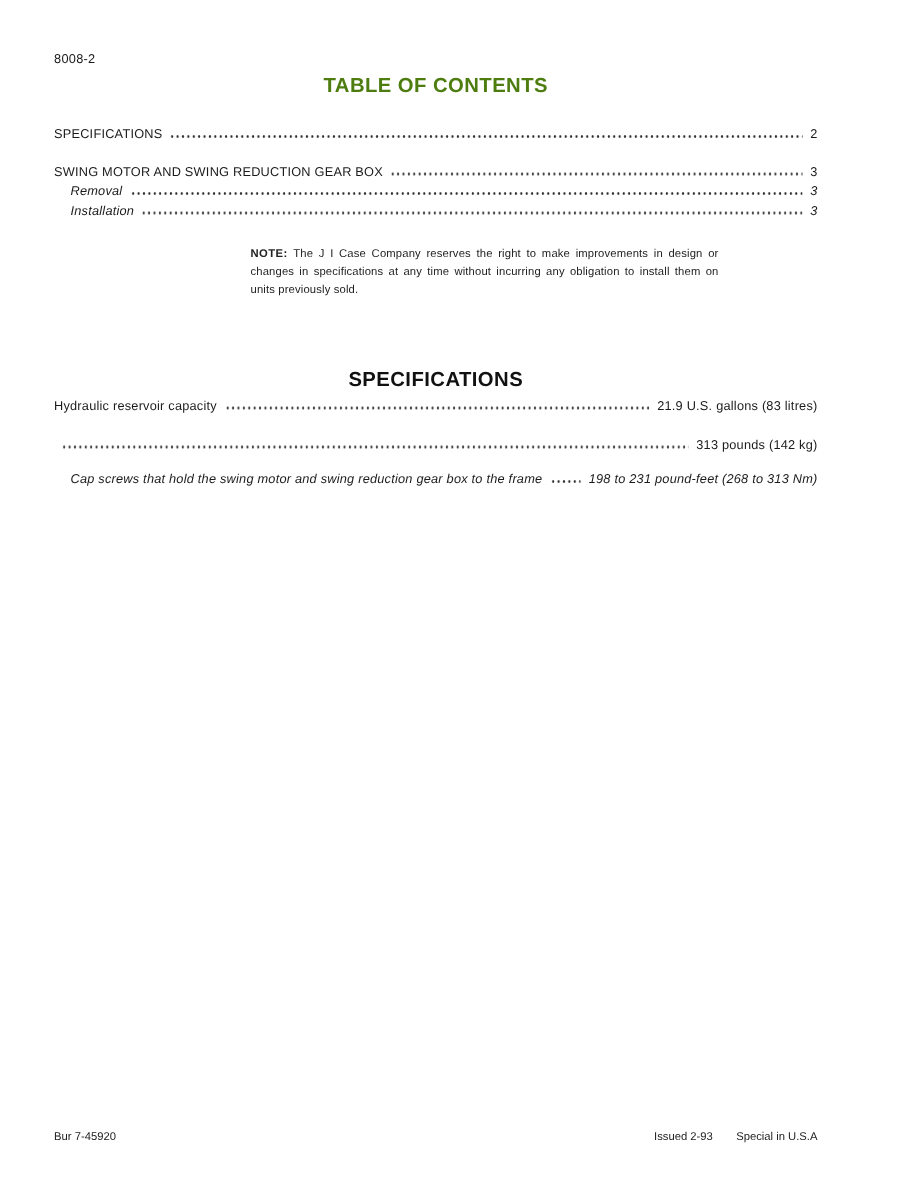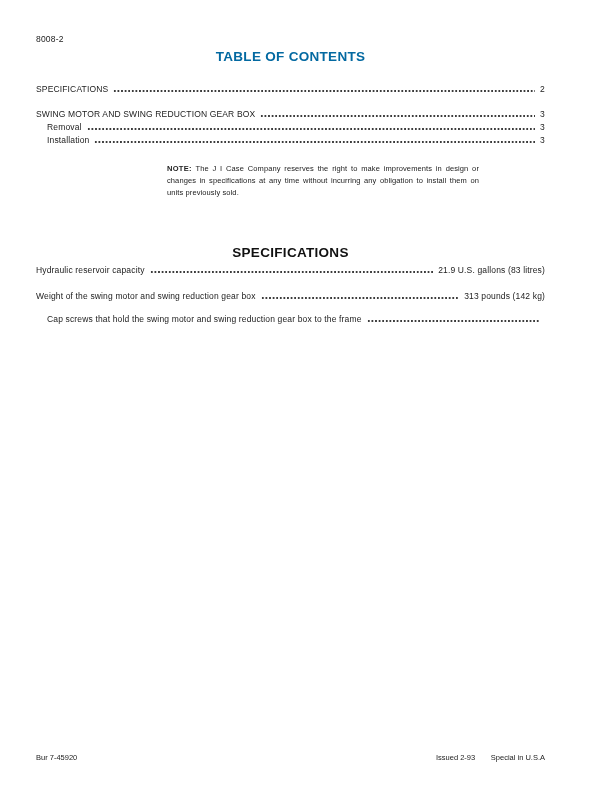--- a/index.html
+++ b/index.html
@@ -22,21 +22,21 @@
   .toc-title {
     position: absolute;
     top: 49px;
     left: 36px;
     width: 509px;
     margin: 0;
     text-align: center;
     font-size: 13.5px;
     font-weight: bold;
     letter-spacing: 0.3px;
-    color: #0369a1;
+    color: #4d7c0f;
   }
   .toc-list {
     position: absolute;
     top: 83px;
     left: 36px;
     width: 509px;
   }
   .row {
     display: flex;
     align-items: baseline;
@@ -48,21 +48,21 @@
   .row .dots {
     flex: 1;
     height: 2px;
     margin: 0 5px;
     background-image: radial-gradient(circle, #2c2c2c 0.65px, rgba(0,0,0,0) 0.95px);
     background-size: 3.6px 2px;
     background-repeat: repeat-x;
     background-position: 0 100%;
   }
   .row .pagenum, .row .value { white-space: nowrap; }
-  .row.indent { padding-left: 11px; }
+  .row.indent { padding-left: 11px; font-style: italic; }
   .row.gap-before { margin-top: 12px; text-align: center; }
   .note {
     position: absolute;
     top: 151px;
     left: 155px;
     width: 312px;
     margin: 12px;
     font-size: 7.5px;
     line-height: 12px;
     text-align: justify;
@@ -159,31 +159,31 @@
 
   <div class="spec-list">
 
       <div class="row">
         <span class="label">Hydraulic reservoir capacity</span>
         <span class="dots"></span>
         <span class="value">21.9 U.S. gallons (83 litres)</span>
       </div>
 
       <div class="row">
-        <span class="label">Weight of the swing motor and swing reduction gear box</span>
         <span class="dots"></span>
         <span class="value">313 pounds (142 kg)</span>
       </div>
 
   </div>
 
   <div class="torque">
     <div class="row indent">
       <span class="label">Cap screws that hold the swing motor and swing reduction gear box to the frame</span>
       <span class="dots"></span>
+      <span class="value">198 to 231 pound-feet (268 to 313 Nm)</span>
     </div>
   </div>
 
   <div class="footer">
     <span class="f-left">Bur 7-45920</span>
     <span class="f-center">Issued 2-93</span>
     <span class="f-right">Special in U.S.A</span>
   </div>
 
 </div>

